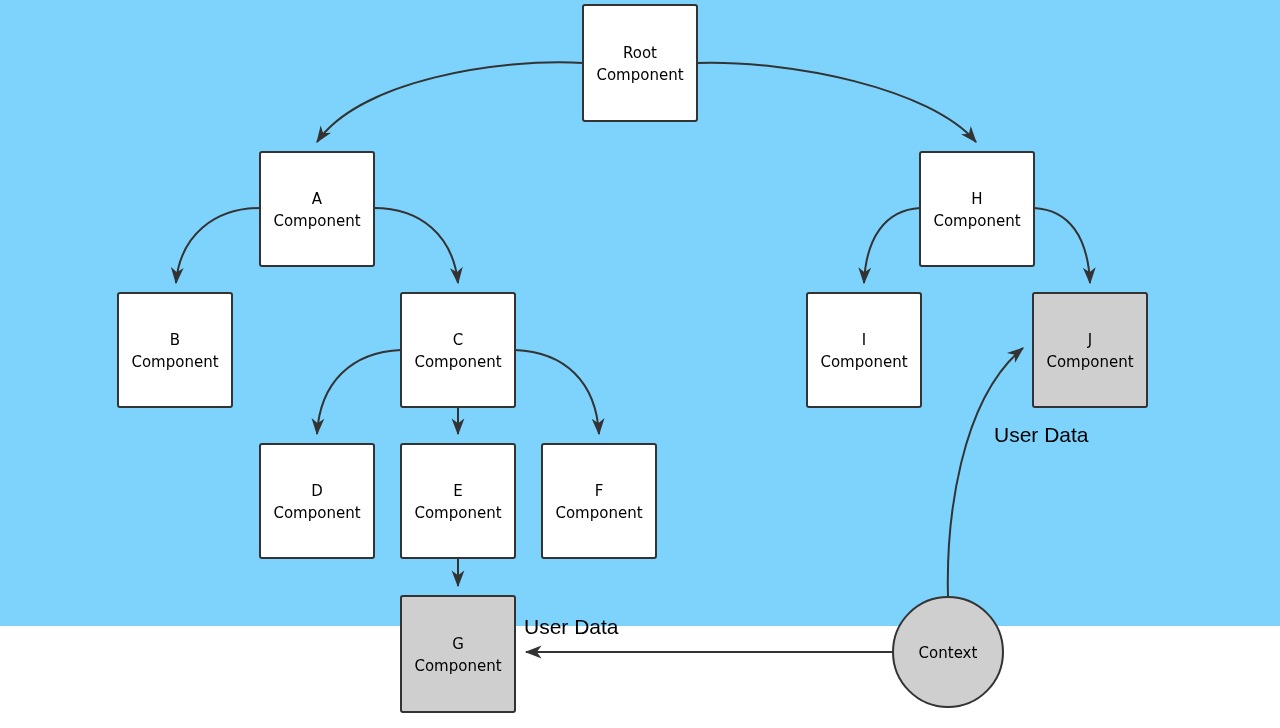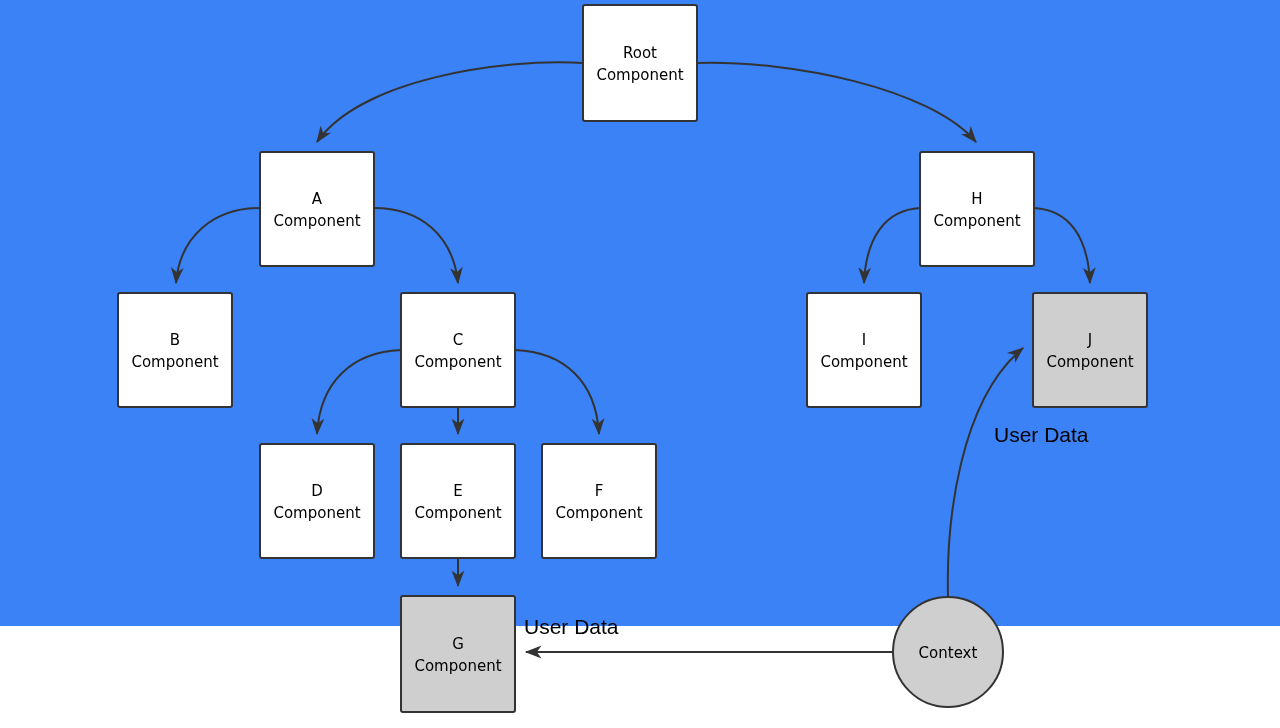--- a/index.html
+++ b/index.html
@@ -11,21 +11,21 @@
   body {
     width: 1280px;
     height: 728px;
     overflow: hidden;
     font-family: "DejaVu Sans", sans-serif;
   }
   #diagram-canvas {
     position: relative;
     width: 1280px;
     height: 626px;
-    background: #3b82f6;
+    background: #7dd3fc;
   }
   svg.diagram-svg {
     position: absolute;
     top: 0;
     left: 0;
     width: 1280px;
     height: 728px;
     display: block;
   }
   .node-rect {

